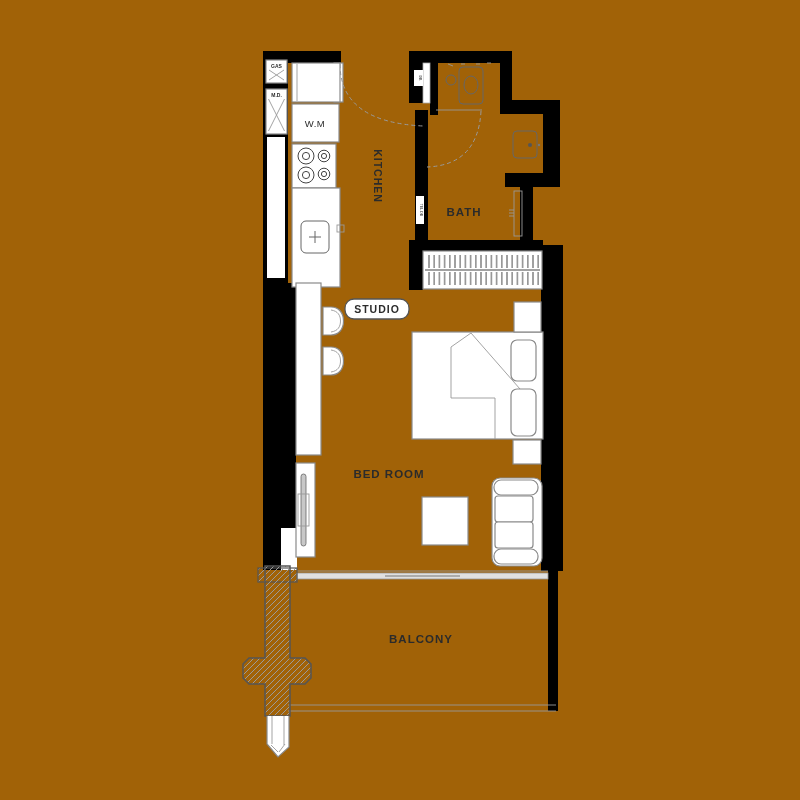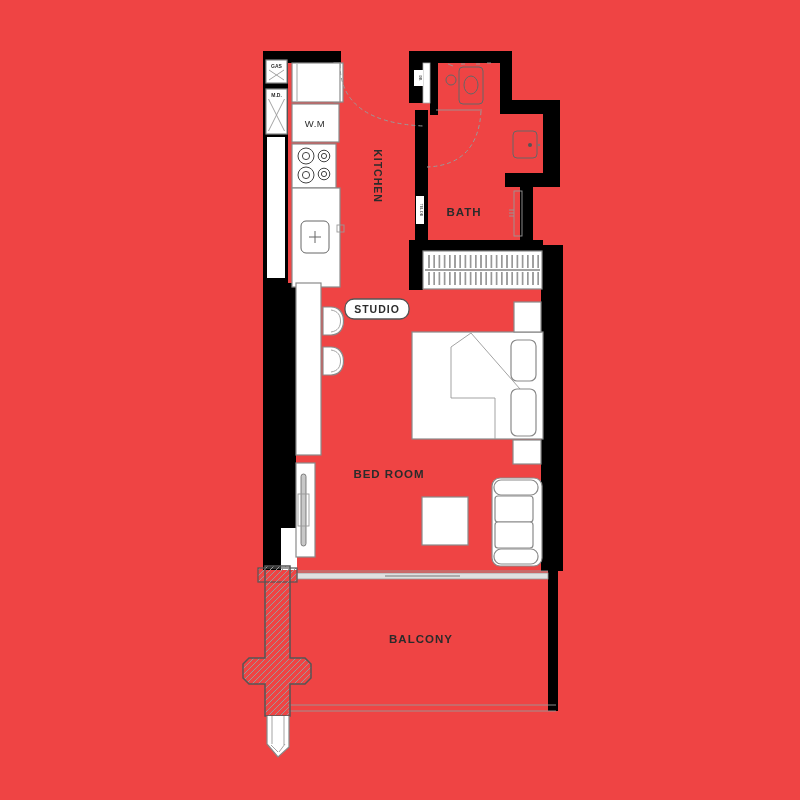--- a/index.html
+++ b/index.html
@@ -1,16 +1,16 @@
 <!DOCTYPE html>
 <html><head>
 <meta charset="utf-8">
 <style>
   html,body{margin:0;padding:0;background:#ffffff;}
-  .stage{position:relative;width:800px;height:800px;background:#ef4444;overflow:hidden;
+  .stage{position:relative;width:800px;height:800px;background:#a16207;overflow:hidden;
          font-family:"Liberation Sans",sans-serif;}
   svg{display:block;}
   text{font-family:"Liberation Sans",sans-serif;fill:#2b2b2b;}
   .room-label{font-size:11.5px;font-weight:700;letter-spacing:1px;}
   .small-label{font-size:9.5px;letter-spacing:.5px;}
   .micro-label{font-size:5px;font-weight:700;}
   .nano-label{font-size:3.6px;}
   .wall{fill:#000000;stroke:none;}
   .furn{fill:#ffffff;stroke:#8a8a8a;stroke-width:1.2;}
   .fix{fill:none;stroke:#666666;stroke-width:1;}

